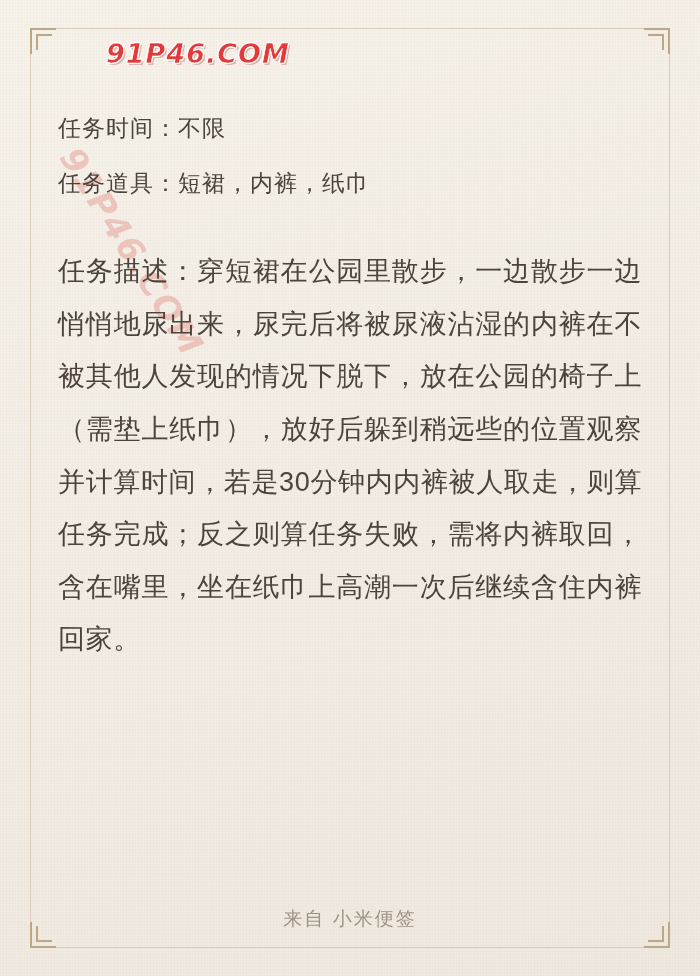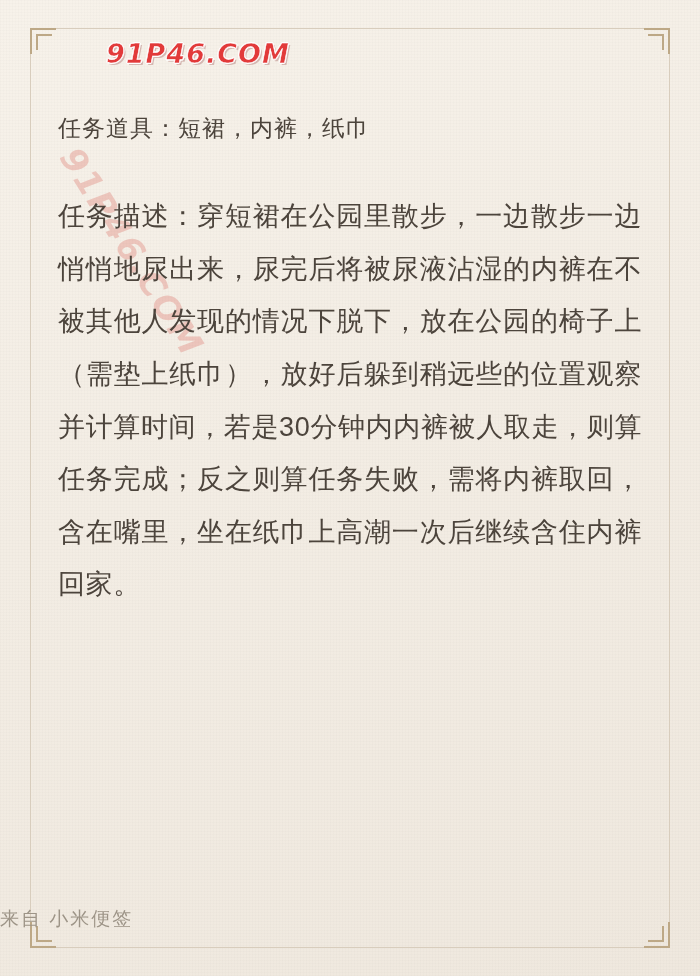--- a/index.html
+++ b/index.html
@@ -141,20 +141,21 @@
     line-height: 1.95;
     letter-spacing: 0.6px;
     text-align: justify;
   }
 
   .footer {
     position: absolute;
     left: 0;
     right: 0;
     bottom: 44px;
+    text-align: center;
     font-size: 19px;
     color: #9d9487;
     letter-spacing: 2px;
   }
 </style>
 </head>
 <body>
 
 <div class="page">
 
@@ -185,20 +186,23 @@
       </span>
   </div>
 
   <div class="watermark-diag">91P46.COM</div>
 
   <div class="content">
 
     <div class="watermark-top">91P46.COM</div>
 
 
+    <p class="meta">
+      <span>任务时间：</span><span>不限</span>
+    </p>
 
     <p class="meta">
       <span>任务道具：</span><span>短裙，内裤，纸巾</span>
     </p>
 
 
     <p class="desc">任务描述：穿短裙在公园里散步，一边散步一边悄悄地尿出来，尿完后将被尿液沾湿的内裤在不被其他人发现的情况下脱下，放在公园的椅子上（需垫上纸巾），放好后躲到稍远些的位置观察并计算时间，若是30分钟内内裤被人取走，则算任务完成；反之则算任务失败，需将内裤取回，含在嘴里，坐在纸巾上高潮一次后继续含住内裤回家。</p>
   </div>
 
   <div class="footer">来自 小米便签</div>

